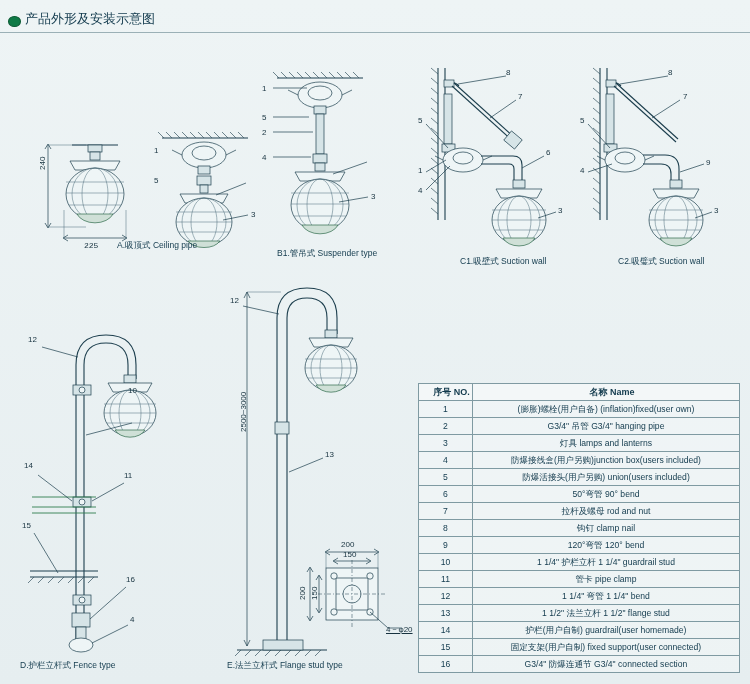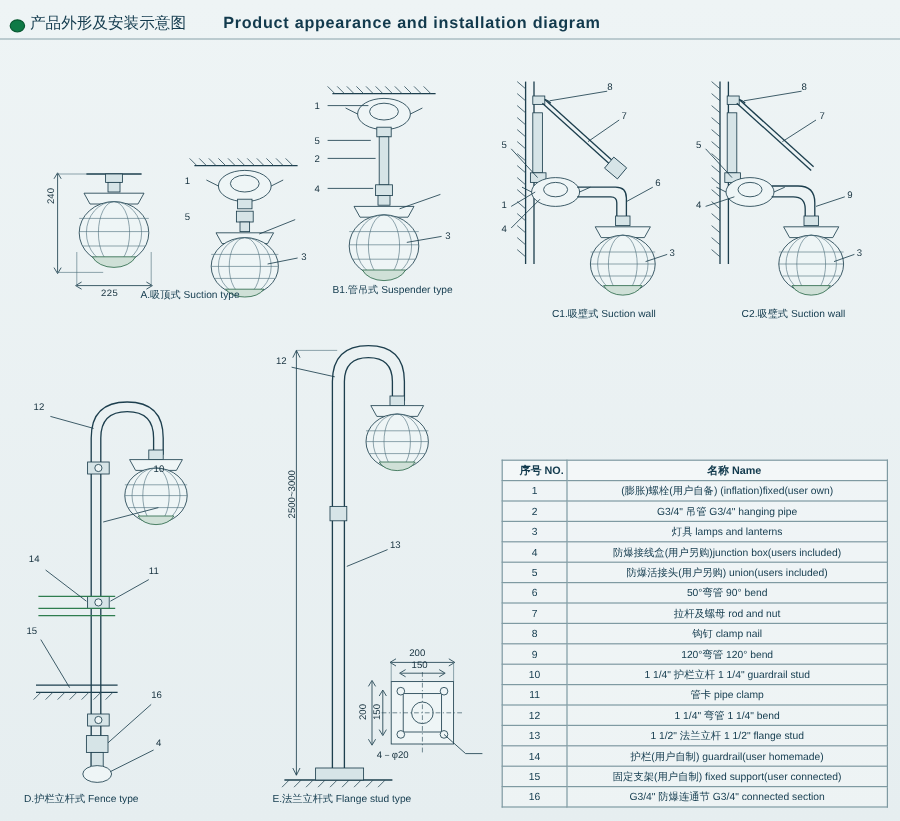--- a/index.html
+++ b/index.html
@@ -66,21 +66,20 @@
   .dash{stroke:#1d3f4e;stroke-width:0.5;fill:none;stroke-dasharray:4 2 1 2;}
 </style>
 </head>
 <body>
 
 <div class="page">
 
   <div class="header">
     <span class="bullet"></span>
     <span class="title-cn">产品外形及安装示意图</span>
-    <span class="title-en">Product appearance and installation diagram</span>
     <div class="rule"></div>
   </div>
 
   <div class="fig" style="left:20px;top:60px;width:250px;height:200px;">
     <svg width="250" height="200">
 
       <line class="ln2" x1="142" y1="78" x2="228" y2="78"></line>
       <g class="hatch">
         <line x1="144" y1="78" x2="138" y2="72"></line>
           <line x1="152" y1="78" x2="146" y2="72"></line>
@@ -141,21 +140,21 @@
       <path class="ln" d="M48 175 l-5 3 l5 3"></path>
       <path class="ln" d="M102 175 l5 3 l-5 3"></path>
       <line class="lnl" x1="44" y1="150" x2="44" y2="178"></line>
       <line class="lnl" x1="106" y1="150" x2="106" y2="178"></line>
     </svg>
     <span class="dim" style="left:18px;top:110px;transform:rotate(-90deg);transform-origin:left top;">240</span>
     <span class="dim" style="left:64px;top:181px;font-family:Liberation Mono, monospace;">225</span>
     <span class="lbl" style="left:134px;top:86px;">1</span>
     <span class="lbl" style="left:134px;top:116px;">5</span>
     <span class="lbl" style="left:231px;top:150px;">3</span>
-    <span class="cap" style="left:97px;top:180px;">A.吸顶式 Suction type</span>
+    <span class="cap" style="left:97px;top:180px;">A.吸顶式 Ceiling pipe</span>
   </div>
 
   <div class="fig" style="left:255px;top:60px;width:175px;height:200px;">
     <svg width="175" height="200">
       <line class="ln2" x1="22" y1="18" x2="108" y2="18"></line>
       <g class="hatch">
         <line x1="24" y1="18" x2="18" y2="12"></line>
           <line x1="32" y1="18" x2="26" y2="12"></line>
         <line x1="40" y1="18" x2="34" y2="12"></line>
           <line x1="48" y1="18" x2="42" y2="12"></line>
@@ -192,21 +191,21 @@
       <line class="ln" x1="52" y1="28" x2="18" y2="28"></line>
       <line class="ln" x1="54" y1="57" x2="18" y2="57"></line>
       <line class="ln" x1="58" y1="72" x2="18" y2="72"></line>
       <line class="ln" x1="56" y1="97" x2="18" y2="97"></line>
     </svg>
     <span class="lbl" style="left:7px;top:24px;">1</span>
     <span class="lbl" style="left:7px;top:53px;">5</span>
     <span class="lbl" style="left:7px;top:68px;">2</span>
     <span class="lbl" style="left:7px;top:93px;">4</span>
     <span class="lbl" style="left:116px;top:132px;">3</span>
-    <span class="cap" style="left:22px;top:176px;">B1.管吊式 Suspender type</span>
+    <span class="cap" style="left:22px;top:188px;">B1.管吊式 Suspender type</span>
   </div>
 
   <div class="fig" style="left:418px;top:60px;width:160px;height:200px;">
     <svg width="160" height="200">
 
       <line class="ln2" x1="20" y1="8" x2="20" y2="160"></line>
       <line class="ln2" x1="27" y1="8" x2="27" y2="160"></line>
       <g class="hatch">
         <line x1="20" y1="14" x2="13" y2="8"></line>
           <line x1="20" y1="24" x2="13" y2="18"></line>
@@ -473,21 +472,21 @@
       <path class="ln" d="M18 40 l3 -5 l3 5"></path>
         <path class="ln" d="M18 68 l3 5 l3 -5"></path>
 
       <line class="ln" x1="72" y1="72" x2="90" y2="88"></line>
       <line class="ln" x1="90" y1="88" x2="104" y2="88"></line>
     </svg>
     <span class="dim" style="left:43px;top:0px;">200</span>
     <span class="dim" style="left:45px;top:10px;">150</span>
     <span class="dim" style="left:0px;top:60px;transform:rotate(-90deg);transform-origin:left top;">200</span>
     <span class="dim" style="left:12px;top:60px;transform:rotate(-90deg);transform-origin:left top;">150</span>
-    <span class="dim" style="left:16px;top:84px;">4－φ20</span>
+    <span class="dim" style="left:16px;top:84px;margin-left:72px;text-decoration:underline;">4－φ20</span>
   </div>
 
   <table class="tbl">
     <thead>
       <tr>
         <th class="c-no">序号 NO.</th>
         <th class="c-name">名称 Name</th>
       </tr>
     </thead>
     <tbody>

